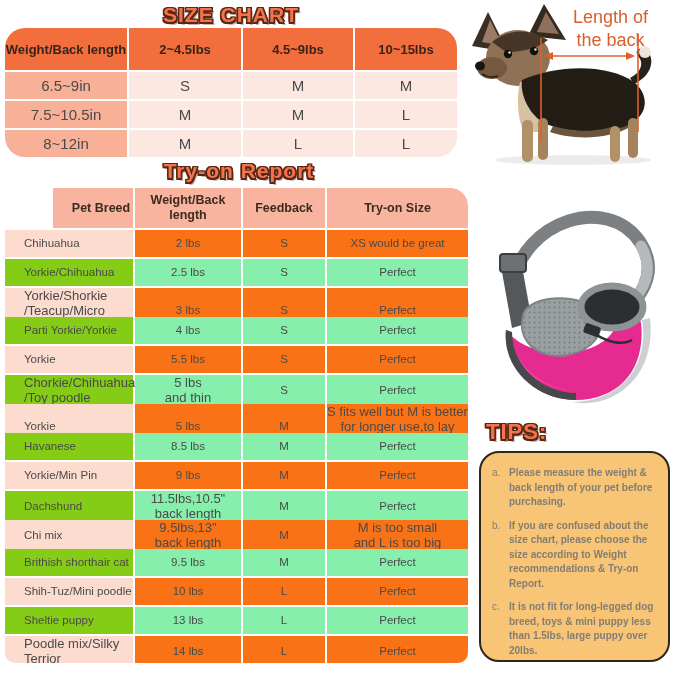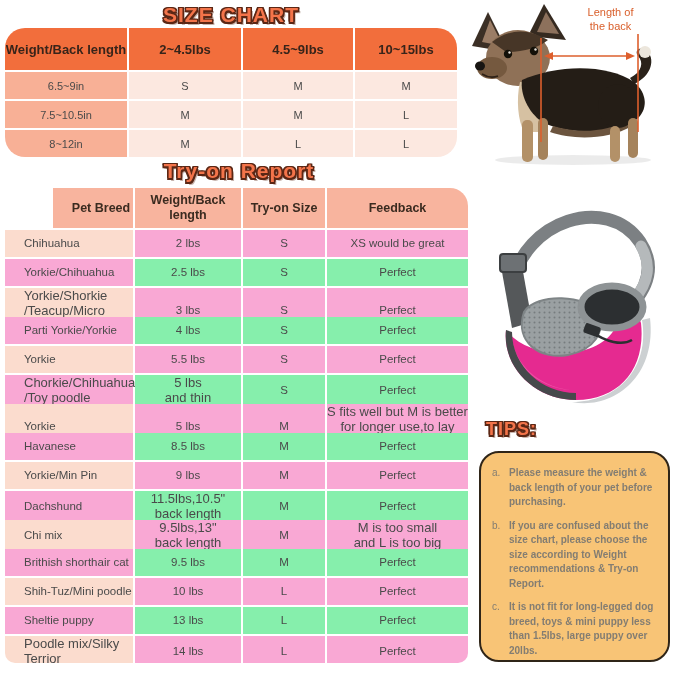--- a/index.html
+++ b/index.html
@@ -10,60 +10,60 @@
   
   .bubble-title{
     position:absolute;font-weight:800;color:#F3744A;letter-spacing:1px;
     text-shadow:-1.5px -1.5px 0 #5B2715,1.5px -1.5px 0 #5B2715,-1.5px 1.5px 0 #5B2715,
                  1.5px 1.5px 0 #5B2715,-1.5px 0 0 #5B2715,1.5px 0 0 #5B2715,
                  0 -1.5px 0 #5B2715,0 1.5px 0 #5B2715,2.5px 2.5px 0 rgba(91,39,21,0.35);
     white-space:nowrap;
   }
   .sc-title{left:0;top:3px;width:462px;text-align:center;font-size:21px;}
   .tryon-title{left:0;top:159px;width:478px;text-align:center;font-size:21px;}
-  .tips-title{left:486px;top:419px;font-size:18px;}
+  .tips-title{left:486px;top:419px;font-size:22px;}
 
   
   .sc-table{
     position:absolute;left:5px;top:28px;width:452px;border-radius:20px;overflow:hidden;
     display:flex;flex-direction:column;gap:2px;
   }
   .sc-row{display:grid;grid-template-columns:122px 112px 110px 1fr;gap:2px;height:27px;}
   .sc-row.sc-head{height:42px;}
-  .sc-cell{display:flex;align-items:center;justify-content:center;font-size:11px;color:#4a4a4a;}
+  .sc-cell{display:flex;align-items:center;justify-content:center;font-size:15px;color:#4a4a4a;}
   .sc-h{background:#F26E3C;font-size:13px;color:#38241a;font-weight:600;}
   .sc-c1{background:#F8B096;}
   .sc-d{background:#FCE8E0;}
 
   
   .tr-table{
     position:absolute;left:5px;top:188px;width:463px;border-radius:18px 18px 10px 10px;
     overflow:hidden;display:flex;flex-direction:column;gap:2px;
   }
   .tr-row{display:grid;grid-template-columns:128px 106px 82px 1fr;gap:2px;height:27px;}
   .tr-row.tr-head{height:40px;}
   .tr-cell{
     display:flex;align-items:center;justify-content:center;text-align:center;
     font-size:11.5px;color:#4a4a4a;white-space:pre-line;line-height:1.18;
   }
   .tr-cell.small{font-size:13px;}
   .tr-h{background:#F8B49E;font-size:12.5px;color:#3b2b20;font-weight:600;}
   .tr-h.tr-c1{justify-content:center;padding-left:16px;text-align:center;margin-left:48px;}
   .tr-c1{justify-content:flex-start;padding-left:19px;text-align:left;}
   .tr-row.light .tr-c1{background:#FBDCCE;}
-  .tr-row.light .tr-d{background:#f9a8d4;}
-  .tr-row.dark .tr-c1{background:#f9a8d4;}
+  .tr-row.light .tr-d{background:#f97316;}
+  .tr-row.dark .tr-c1{background:#84cc16;}
   .tr-row.dark .tr-d{background:#86efac;}
 
   
   .dog-figure{position:absolute;left:458px;top:0;width:221px;height:166px;}
   .dog-figure svg{position:absolute;left:0;top:0;}
   .back-length-annotation{
     position:absolute;left:95px;top:6px;width:115px;text-align:center;
-    font-size:11px;line-height:1.25;color:#D95F2B;white-space:pre-line;
+    font-size:18px;line-height:1.25;color:#D95F2B;white-space:pre-line;
   }
 
   
   .bag-figure{position:absolute;left:472px;top:180px;width:205px;height:240px;}
 
   
   .tips-box{
     position:absolute;left:479px;top:451px;width:191px;height:211px;box-sizing:border-box;
     background:#F8C476;border:2.5px solid #2F2518;border-radius:20px;
     padding:13px 9px 8px 11px;
@@ -105,22 +105,22 @@
         <div class="sc-cell sc-d">M</div>
         <div class="sc-cell sc-d">L</div>
         <div class="sc-cell sc-d">L</div>
       </div>
     </div>
 
   <div class="tr-table">
       <div class="tr-row tr-head">
         <div class="tr-cell tr-h tr-c1">Pet Breed</div>
         <div class="tr-cell tr-h">Weight/Back length</div>
+        <div class="tr-cell tr-h">Feedback</div>
         <div class="tr-cell tr-h">Try-on Size</div>
-        <div class="tr-cell tr-h">Feedback</div>
       </div>
       <div class="tr-row light">
         <div class="tr-cell tr-c1">Chihuahua</div>
         <div class="tr-cell tr-d">2 lbs</div>
         <div class="tr-cell tr-d">S</div>
         <div class="tr-cell tr-d">XS would be great</div>
       </div>
       <div class="tr-row dark">
         <div class="tr-cell tr-c1">Yorkie/Chihuahua</div>
         <div class="tr-cell tr-d">2.5 lbs</div>

